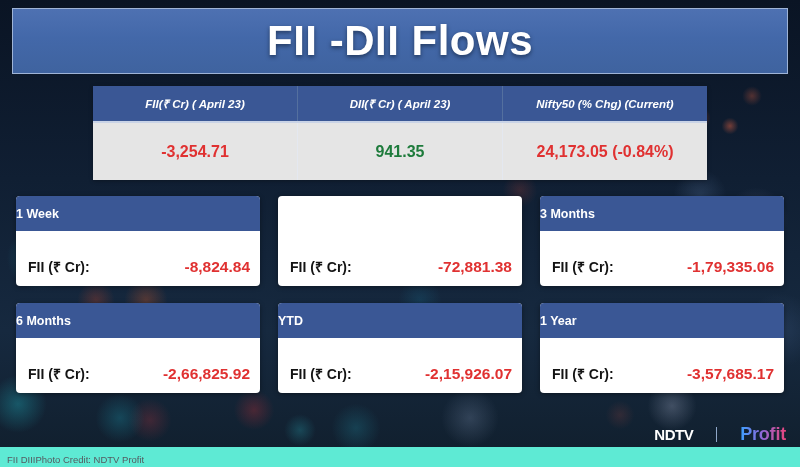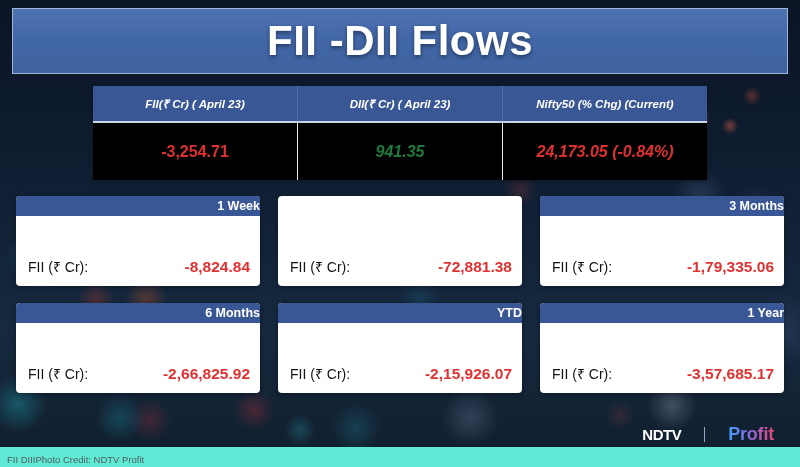--- a/index.html
+++ b/index.html
@@ -102,33 +102,32 @@
     font-weight: bold;
     text-align: center;
     font-style: italic;
   }
   .summary-head .cell + .cell {
     border-left: 1px solid #54709f;
   }
   .summary-body {
     display: flex;
     flex: 1;
-    background: #000000;
+    background: #e5e5e5;
   }
   .summary-body .cell {
     flex: 1 1 0;
     display: flex;
     align-items: center;
     justify-content: center;
     font-size: 16px;
     font-weight: bold;
   }
   .summary-body .cell + .cell {
     border-left: 1px solid #e4e8f0;
-    font-style: italic;
   }
   .val-neg { color: #e03131; }
   .val-pos { color: #1e7b3c; }
 
   
   .card-grid {
     position: absolute;
     left: 16px;
     top: 196px;
     width: 768px;
@@ -140,53 +139,53 @@
     width: 244px;
     height: 90px;
     background: #ffffff;
     border-radius: 4px;
     overflow: hidden;
     box-shadow: 0 1px 5px rgba(0,0,0,0.40);
     display: flex;
     flex-direction: column;
   }
   .card-head {
-    height: 20px;
+    height: 35px;
     background: #3a5795;
     display: flex;
     align-items: center;
-    justify-content: flex-end;
+    justify-content: flex-start;
   }
   .card-title {
     color: #ffffff;
     font-size: 12.5px;
     font-weight: bold;
   }
   .card-body {
     flex: 1;
     display: flex;
     align-items: flex-end;
     justify-content: space-between;
     padding: 0 10px 10px 12px;
   }
   .card-label {
     color: #131313;
     font-size: 14px;
-    font-weight: normal;
+    font-weight: bold;
   }
   .card-value {
     color: #e03131;
     font-size: 15.5px;
     font-weight: bold;
   }
 
   
   .logo {
     position: absolute;
-    right: 26px;
+    right: 14px;
     top: 424px;
     display: flex;
     align-items: center;
     gap: 23px;
   }
   .logo-ndtv {
     color: #ffffff;
     font-size: 15px;
     font-weight: bold;
     letter-spacing: -0.5px;

